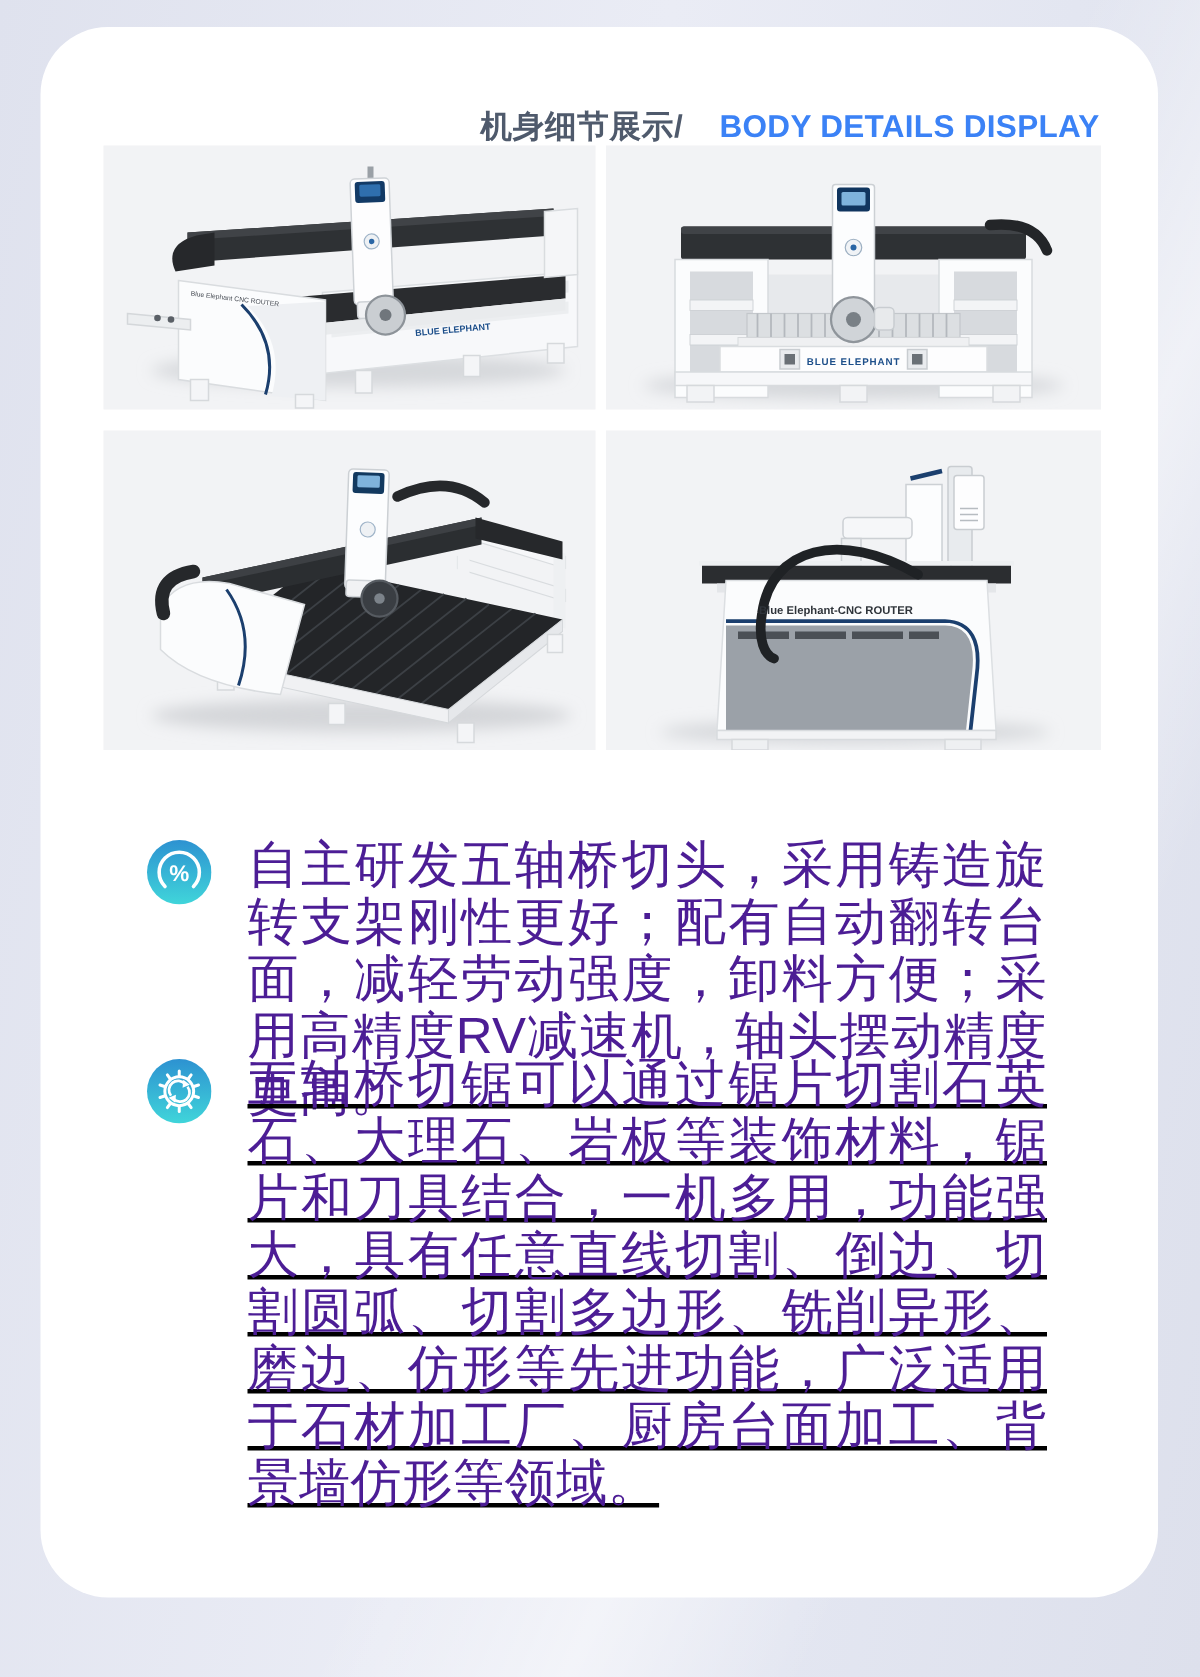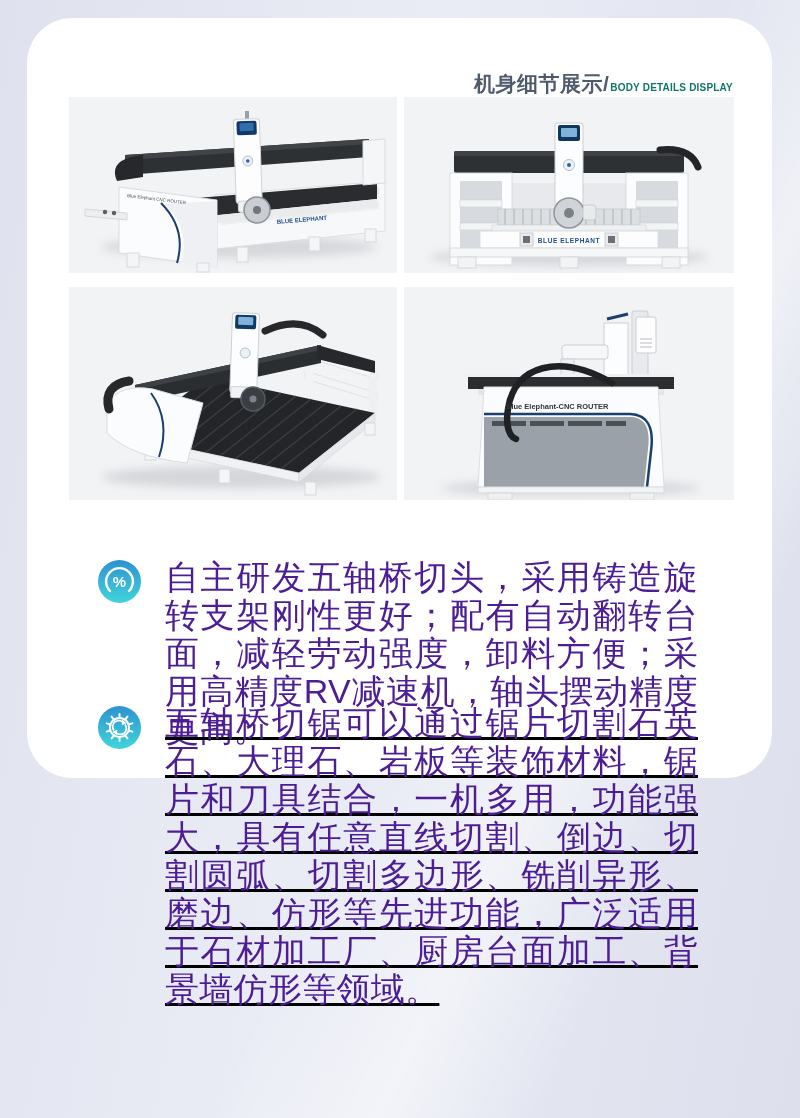--- a/index.html
+++ b/index.html
@@ -5,30 +5,30 @@
   html,body{margin:0;padding:0;}
   body{
     width:800px;height:1118px;overflow:hidden;
     font-family:"Liberation Sans","DejaVu Sans",sans-serif;
     background:
       linear-gradient(115deg, rgba(255,255,255,0) 55%, rgba(255,255,255,.5) 68%, rgba(255,255,255,0) 80%),
       linear-gradient(100deg,#dfe2ee 0%,#eaecf5 45%,#e3e6f1 72%,#dde0ec 100%);
     position:relative;
   }
   .card{
-    position:absolute;left:27px;top:18px;width:745px;height:760px;
+    position:absolute;left:27px;top:18px;width:745px;height:1047px;
     background:#ffffff;border-radius:45px;
   }
   
   .header{
     position:absolute;top:52px;right:39px;
     display:flex;align-items:baseline;white-space:nowrap;
   }
   .title-cn{font-size:21px;font-weight:700;color:#4f5a6c;letter-spacing:.5px;}
-  .title-en{font-size:10px;font-weight:700;color:#0f766e;margin-left:1px;letter-spacing:.2px;}
+  .title-en{font-size:21px;font-weight:700;color:#3b82f6;margin-left:24px;letter-spacing:.2px;}
   
   .gallery{
     position:absolute;left:42px;top:79px;width:665px;
     display:grid;grid-template-columns:328px 330px;grid-template-rows:176px 213px;
     column-gap:7px;row-gap:14px;
   }
   .cell{background:#f2f3f5;overflow:hidden;}
   .cell svg{display:block;width:100%;height:100%;}
   
   .feature{position:absolute;left:71px;width:600px;display:flex;align-items:flex-start;}

